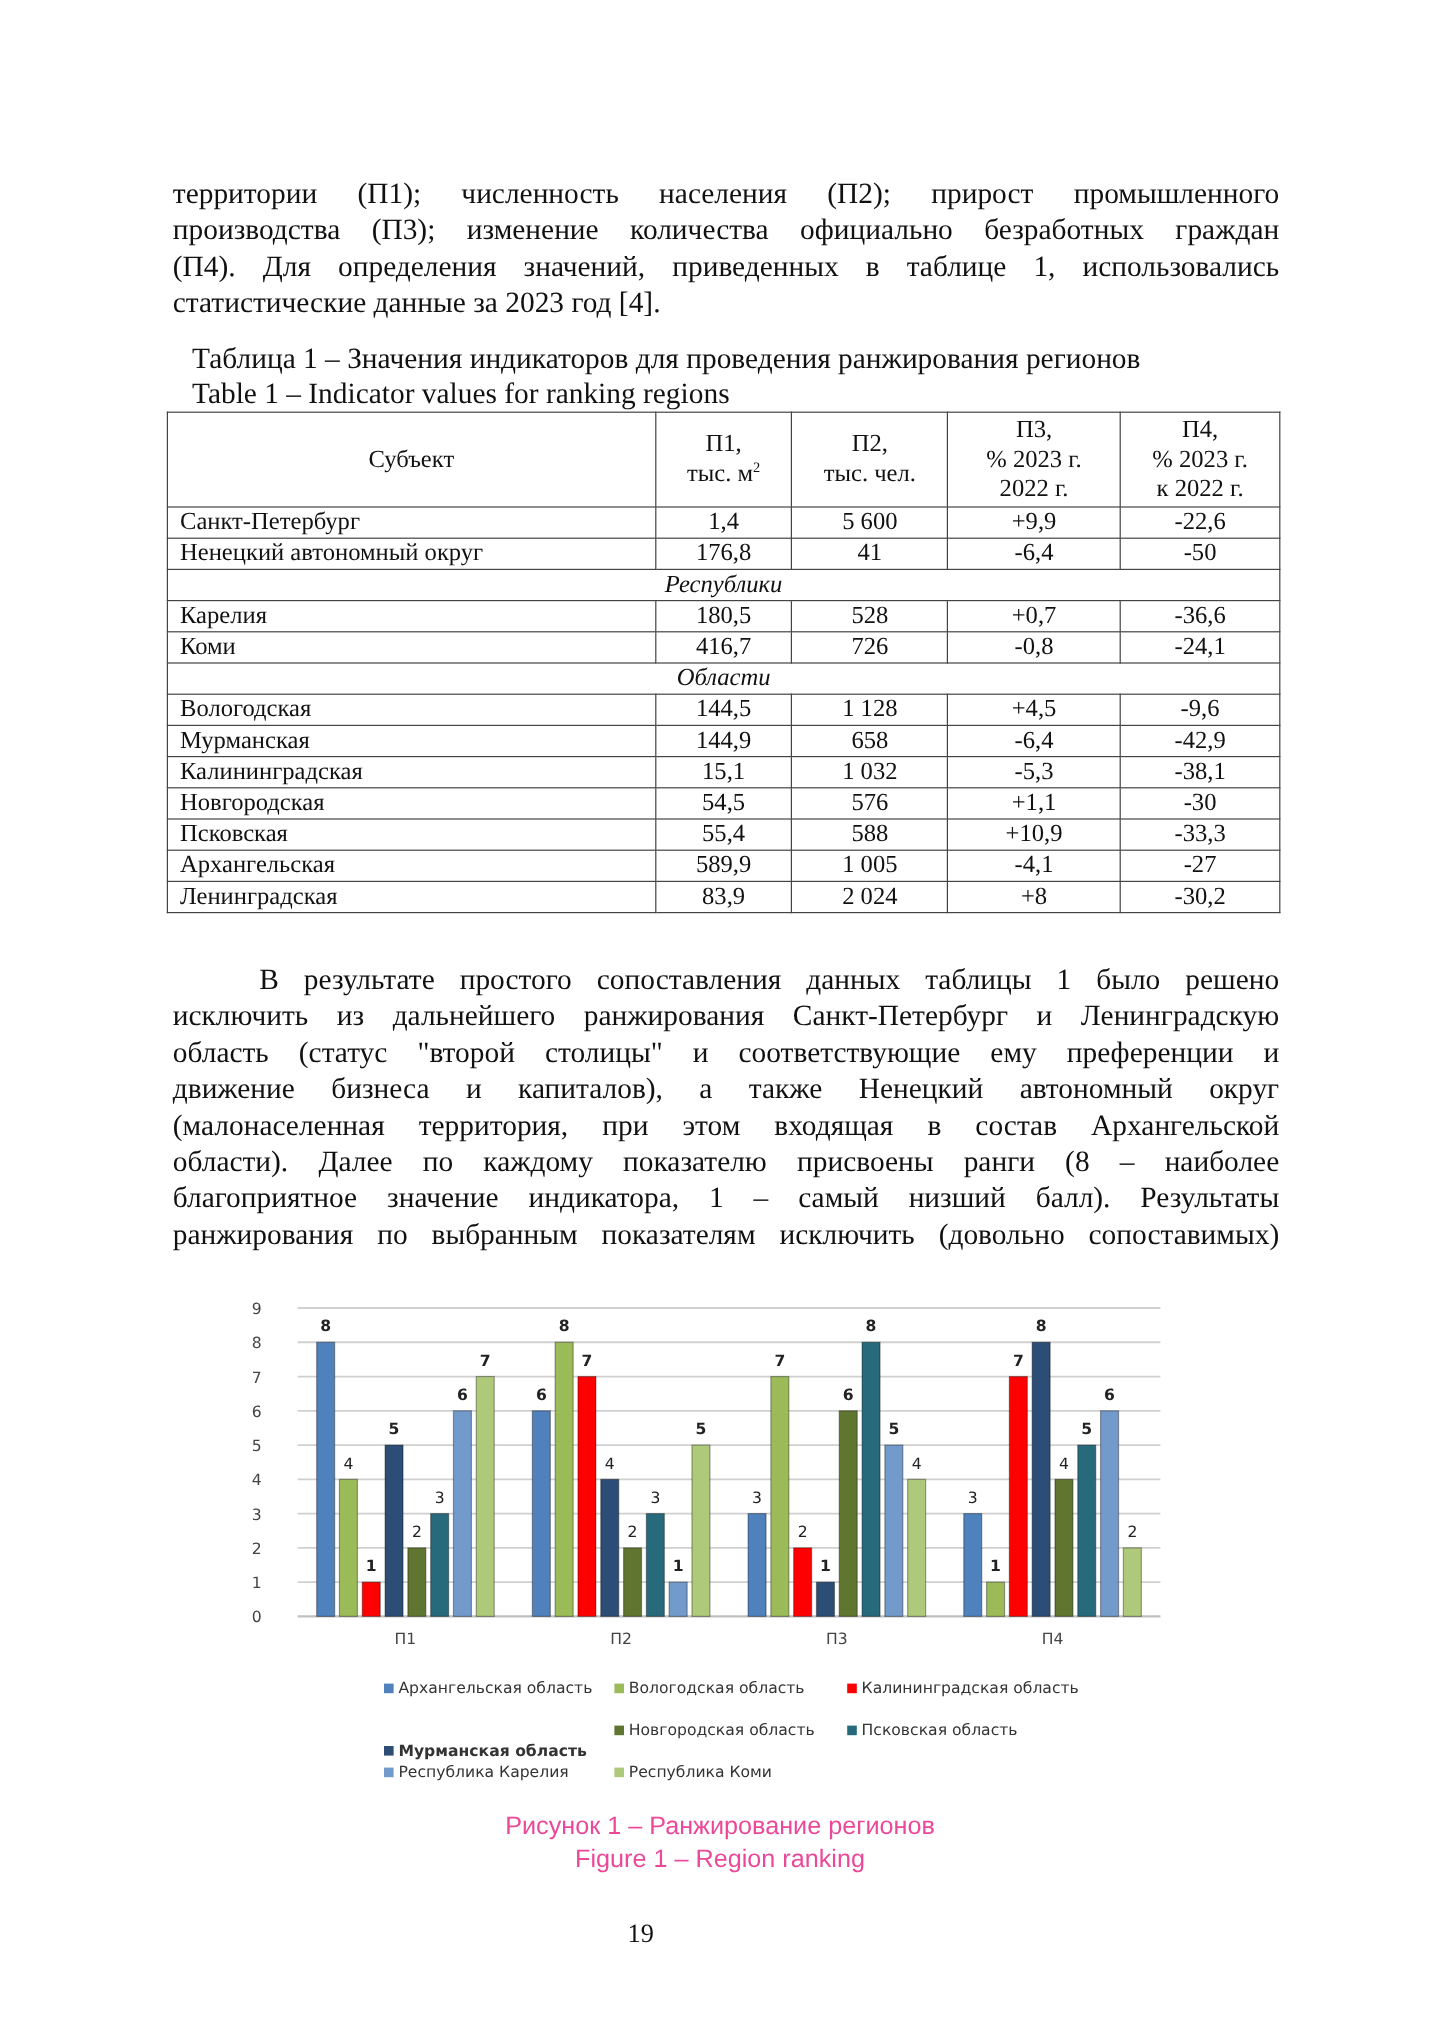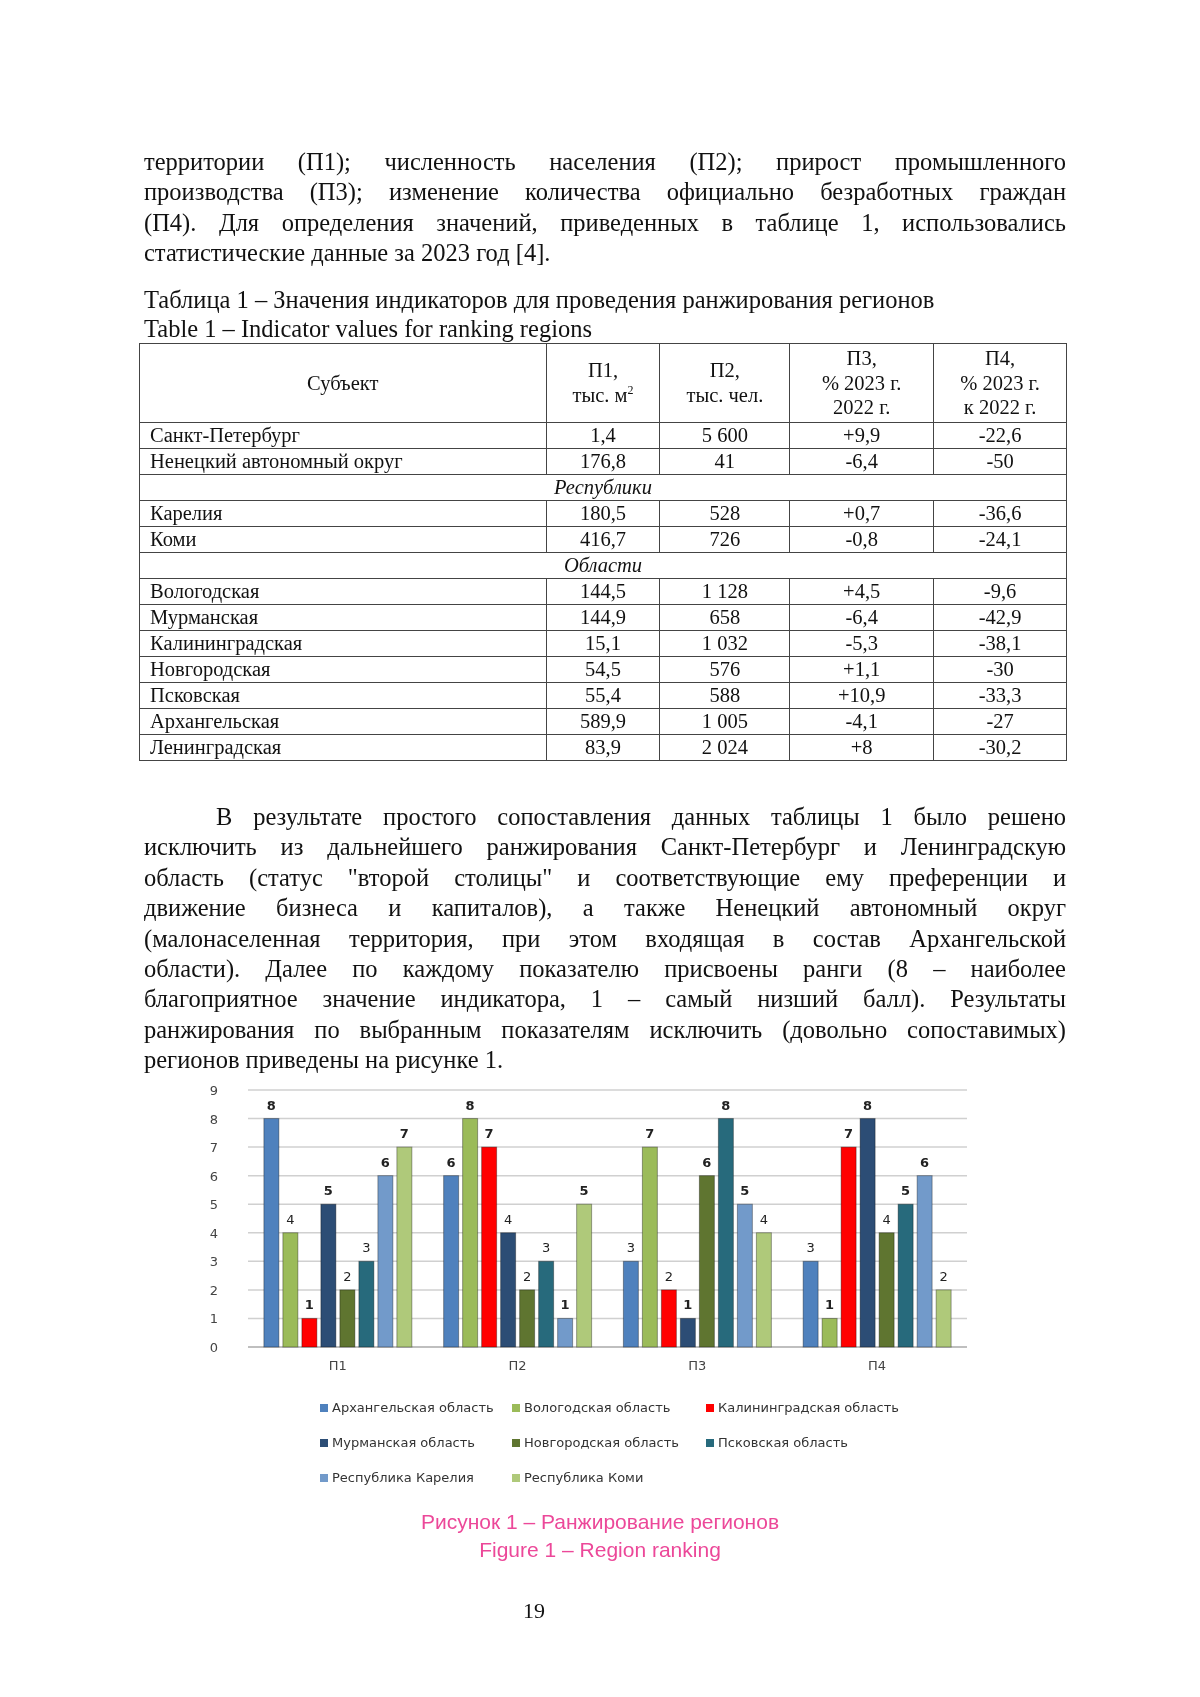--- a/index.html
+++ b/index.html
@@ -3,21 +3,21 @@
 <meta charset="utf-8">
 <style>
   html, body { margin: 0; padding: 0; background: #ffffff; }
   body { width: 1200px; height: 1697px; position: relative; overflow: hidden;
          font-family: "Liberation Serif", "DejaVu Serif", serif; color: #111; }
   .para { position: absolute; left: 144px; width: 922px; font-size: 24.5px; line-height: 30.4px;
           text-align: justify; text-align-last: auto; margin: 0; }
   .para .line { display: block; text-align: justify; text-align-last: justify; white-space: nowrap; height: 30.4px; }
   .para .line.last { text-align-last: left; }
   .para .line.indent { text-indent: 0; padding-left: 72px; }
-  .caption { position: absolute; left: 144px; font-size: 24.5px; line-height: 30px; margin: 0; white-space: nowrap; }
+  .caption { position: absolute; left: 160px; font-size: 24.5px; line-height: 30px; margin: 0; white-space: nowrap; }
   table.tbl { position: absolute; left: 139px; top: 343px; width: 928px; border-collapse: collapse;
               font-size: 20.5px; line-height: 22px; }
   table.tbl td, table.tbl th { border: 1.5px solid #444; padding: 0 10px; height: 25px; font-weight: normal; }
   table.tbl th { text-align: center; vertical-align: middle; line-height: 24.5px; padding: 2px 6px; }
   table.tbl td.num { text-align: center; }
   table.tbl td.group { text-align: center; font-style: italic; }
   sup { font-size: 12px; vertical-align: super; line-height: 0; }
   #chart { position: absolute; left: 200px; top: 1075px; }
   .legend { position: absolute; left: 320px; top: 1400px; width: 620px; font-family: "DejaVu Sans", sans-serif;
             font-size: 13px; color: #333; }
@@ -160,21 +160,20 @@
 
 <div class="para" style="top:802px;">
   <span class="line indent">В результате простого сопоставления данных таблицы 1 было решено</span>
   <span class="line">исключить из дальнейшего ранжирования Санкт-Петербург и Ленинградскую</span>
   <span class="line">область (статус "второй столицы" и соответствующие ему преференции и</span>
   <span class="line">движение бизнеса и капиталов), а также Ненецкий автономный округ</span>
   <span class="line">(малонаселенная территория, при этом входящая в состав Архангельской</span>
   <span class="line">области). Далее по каждому показателю присвоены ранги (8 – наиболее</span>
   <span class="line">благоприятное значение индикатора, 1 – самый низший балл). Результаты</span>
   <span class="line">ранжирования по выбранным показателям исключить (довольно сопоставимых)</span>
-  <span class="line last">регионов приведены на рисунке 1.</span>
 </div>
 
 <svg id="chart" width="790" height="305">
   <g id="grid">
       <line x1="48" x2="767" y1="272" y2="272" stroke="#bfbfbf" stroke-width="2"></line>
       <line x1="48" x2="767" y1="243.44444444444446" y2="243.44444444444446" stroke="#d0d0d0" stroke-width="1.5"></line>
       <line x1="48" x2="767" y1="214.88888888888889" y2="214.88888888888889" stroke="#d0d0d0" stroke-width="1.5"></line>
       <line x1="48" x2="767" y1="186.33333333333334" y2="186.33333333333334" stroke="#d0d0d0" stroke-width="1.5"></line>
       <line x1="48" x2="767" y1="157.77777777777777" y2="157.77777777777777" stroke="#d0d0d0" stroke-width="1.5"></line>
       <line x1="48" x2="767" y1="129.22222222222223" y2="129.22222222222223" stroke="#d0d0d0" stroke-width="1.5"></line>
@@ -268,21 +267,21 @@
       <text x="317.625" y="295" font-size="13" font-family="DejaVu Sans, sans-serif" fill="#444" text-anchor="middle">П2</text>
       <text x="497.375" y="295" font-size="13" font-family="DejaVu Sans, sans-serif" fill="#444" text-anchor="middle">П3</text>
       <text x="677.125" y="295" font-size="13" font-family="DejaVu Sans, sans-serif" fill="#444" text-anchor="middle">П4</text>
     </g>
 </svg>
 
 <div class="legend" id="legend">
     <div class="item" style="left: 0px; top: 0px;"><span class="sw" style="background: rgb(79, 129, 189);"></span><span>Архангельская область</span></div>
     <div class="item" style="left: 192px; top: 0px; text-align: right;"><span class="sw" style="background: rgb(155, 187, 89);"></span><span>Вологодская область</span></div>
     <div class="item" style="left: 386px; top: 0px;"><span class="sw" style="background: rgb(255, 0, 0);"></span><span>Калининградская область</span></div>
-    <div class="item" style="left: 0px; top: 35px;"><span class="sw" style="background: rgb(44, 77, 117);"></span><span>Мурманская область</span></div>
+    <div class="item" style="left: 0px; top: 52px; font-weight: bold;"><span class="sw" style="background: rgb(44, 77, 117);"></span><span>Мурманская область</span></div>
     <div class="item" style="left: 192px; top: 35px;"><span class="sw" style="background: rgb(95, 117, 48);"></span><span>Новгородская область</span></div>
     <div class="item" style="left: 386px; top: 35px;"><span class="sw" style="background: rgb(39, 106, 124);"></span><span>Псковская область</span></div>
     <div class="item" style="left: 0px; top: 70px;"><span class="sw" style="background: rgb(114, 154, 202);"></span><span>Республика Карелия</span></div>
     <div class="item" style="left: 192px; top: 70px;"><span class="sw" style="background: rgb(175, 201, 122);"></span><span>Республика Коми</span></div>
   </div>
 
 <div class="figcap" style="top:1510px;">Рисунок 1 – Ранжирование регионов</div>
 <div class="figcap" style="top:1538px;">Figure 1 –  Region ranking</div>
 
 <div class="pagenum">19</div>

